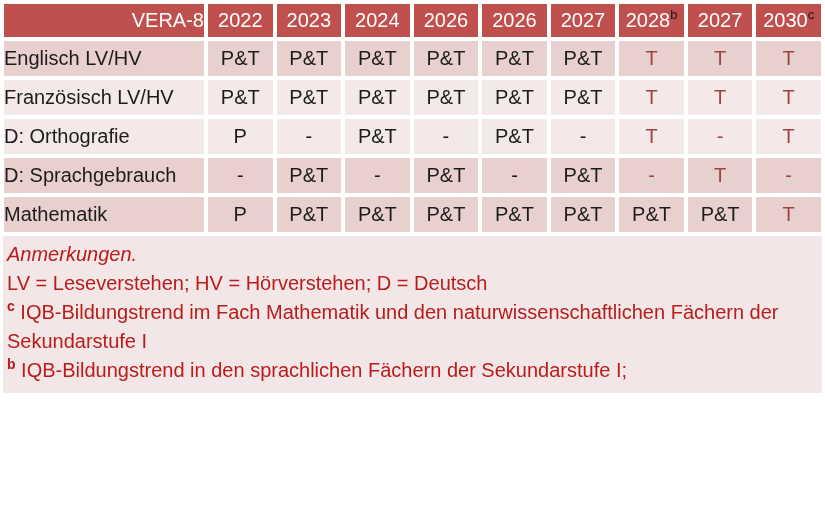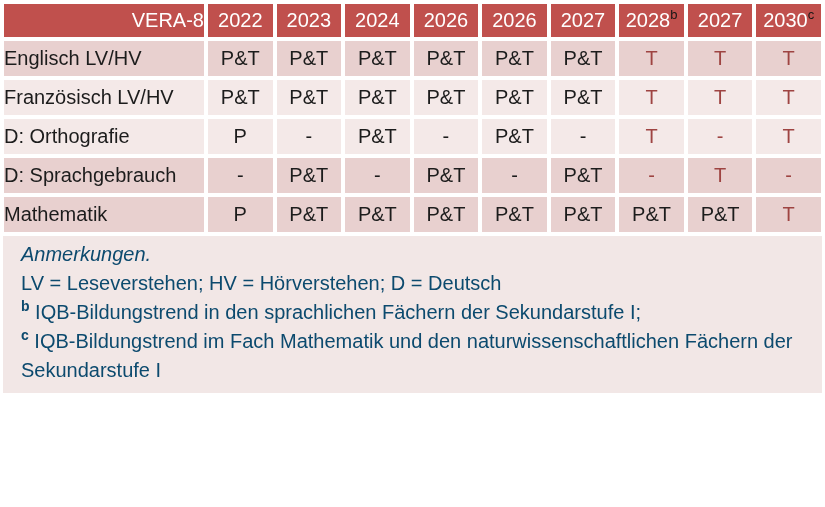--- a/index.html
+++ b/index.html
@@ -36,21 +36,21 @@
     text-align:left;padding-left:7px;font-size:20px;height:35px;color:var(--body-text);
   }
   tbody td{
     text-align:center;font-size:20px;height:35px;color:var(--body-text);
   }
   tr.dark > th, tr.dark > td{background:var(--band-dark);}
   tr.light > th, tr.light > td{background:var(--band-light);}
   tbody td.red{color:var(--accent);}
   .notes{
     margin:0 3px 4px 3px;background:var(--notes-bg);
-    padding:4px 8px 8px 18px;font-size:20px;line-height:29px;color:#0c4a6e;
+    padding:4px 8px 8px 4px;font-size:20px;line-height:29px;color:#b91c1c;
   }
   .notes .title{font-style:italic;}
   .notes sup{font-weight:700;font-size:14px;line-height:0;vertical-align:super;}
 </style>
 </head>
 <body>
 
 <table class="vera">
   <colgroup>
       <col style="width: 200px;">
@@ -141,16 +141,16 @@
         <td>P&amp;T</td>
         <td class="red">T</td>
       </tr>
     </tbody>
 </table>
 
 <div class="notes">
   <div class="title">Anmerkungen.</div>
   <div>LV = Leseverstehen; HV = Hörverstehen; D = Deutsch</div>
   <div>
+      <div><sup>c</sup> IQB-Bildungstrend im Fach Mathematik und den naturwissenschaftlichen Fächern der Sekundarstufe I</div>
       <div><sup>b</sup> IQB-Bildungstrend in den sprachlichen Fächern der Sekundarstufe I;</div>
-      <div><sup>c</sup> IQB-Bildungstrend im Fach Mathematik und den naturwissenschaftlichen Fächern der Sekundarstufe I</div>
     </div>
 </div>
 
 </body></html>

